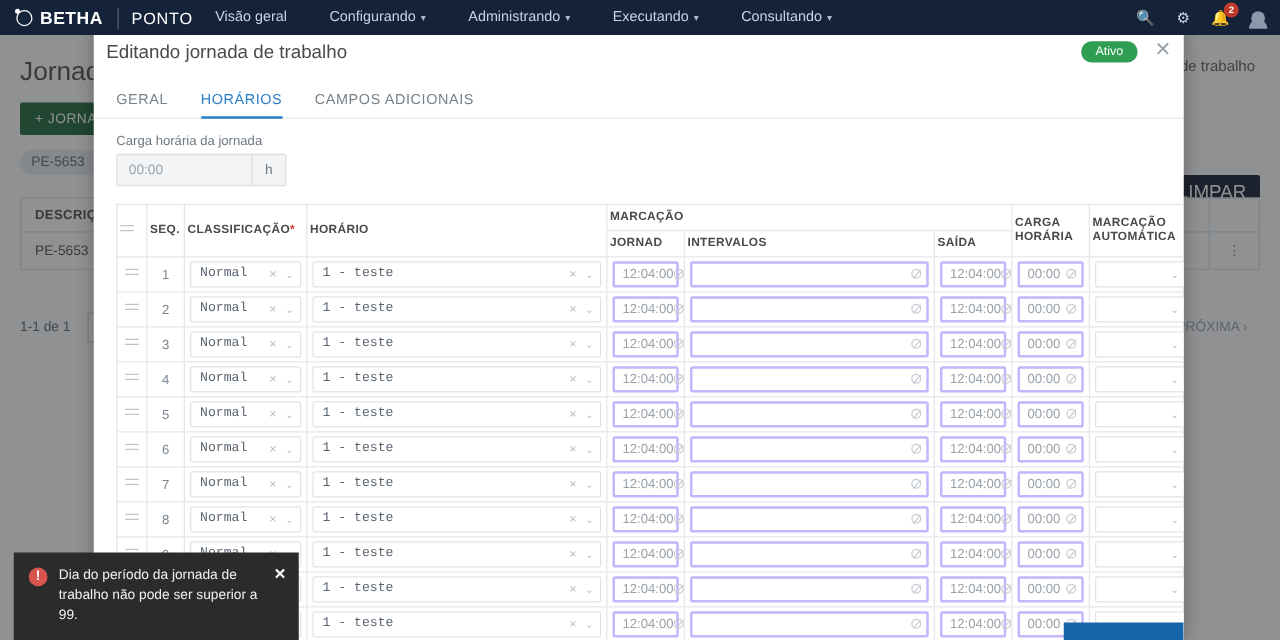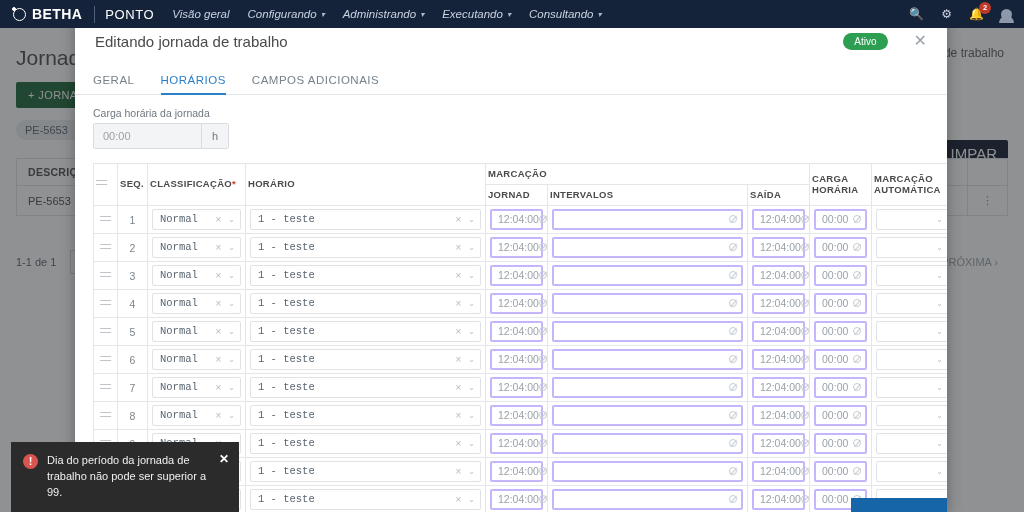--- a/index.html
+++ b/index.html
@@ -24,21 +24,21 @@
     border: 1.4px solid #ffffff;
   }
   .bm1 { width: 13px; height: 13px; left: 1px; top: 1px; }
   .bm2 { width: 4px; height: 4px; left: 0px; top: 0px; background: #fff; }
   .brand-text {
     color: #ffffff; font-size: 14px; font-weight: bold; 
     letter-spacing: .4px;
   }
   .nav-divider { width: 1px; height: 17px; background: #51607a; margin: 0 10px 0 2px; }
   .nav-app { color: #ffffff; font-size: 13px; letter-spacing: .6px; margin-right: 18px; }
-  .nav-links { display: flex; align-items: center; gap: 18px; font-style: italic; }
+  .nav-links { display: flex; align-items: center; gap: 34px; }
   .nav-link {
     color: #c9d2e0; font-size: 11.5px; display: flex; align-items: center; gap: 4px;
     cursor: pointer; white-space: nowrap;
   }
   .caret { font-size: 8px; opacity: .85; }
   .nav-right {
     margin-left: auto; display: flex; align-items: center; gap: 17px;
     padding-right: 12px;
   }
   .nav-ico { color: #c9d2e0; font-size: 12px; position: relative; cursor: pointer; line-height: 1; }
@@ -130,24 +130,24 @@
     background: rgba(40,44,48,.52); z-index: 20;
   }
 
   
   .modal {
     position: absolute; left: 75px; top: 18px; width: 872px; height: 494px;
     background: #ffffff; z-index: 30; box-shadow: 0 2px 14px rgba(0,0,0,.3);
     display: flex; flex-direction: column; overflow: hidden;
   }
   .modal-head {
-    height: 46px; display: flex; align-items: center; padding: 0 20px; flex: none;
+    height: 46px; display: flex; align-items: center; padding: 0 10px; flex: none;
   }
   .modal-title { font-size: 15px; color: #4a4a4a; }
-  .modal-head-right { margin-left: auto; display: flex; align-items: center; gap: 26px; }
+  .modal-head-right { margin-left: auto; display: flex; align-items: center; gap: 14px; }
   .badge-ativo {
     background: #2e9e52; color: #fff; font-size: 10px; padding: 3px 11px; border-radius: 11px;
   }
   .close-x { color: #9aa2a9; font-size: 16px; line-height: 1; cursor: pointer; }
 
   .modal-tabs {
     display: flex; gap: 26px; padding: 0 18px; border-bottom: 1px solid #e4e7ea;
     flex: none; height: 31px; align-items: flex-end;
   }
   .tab {

